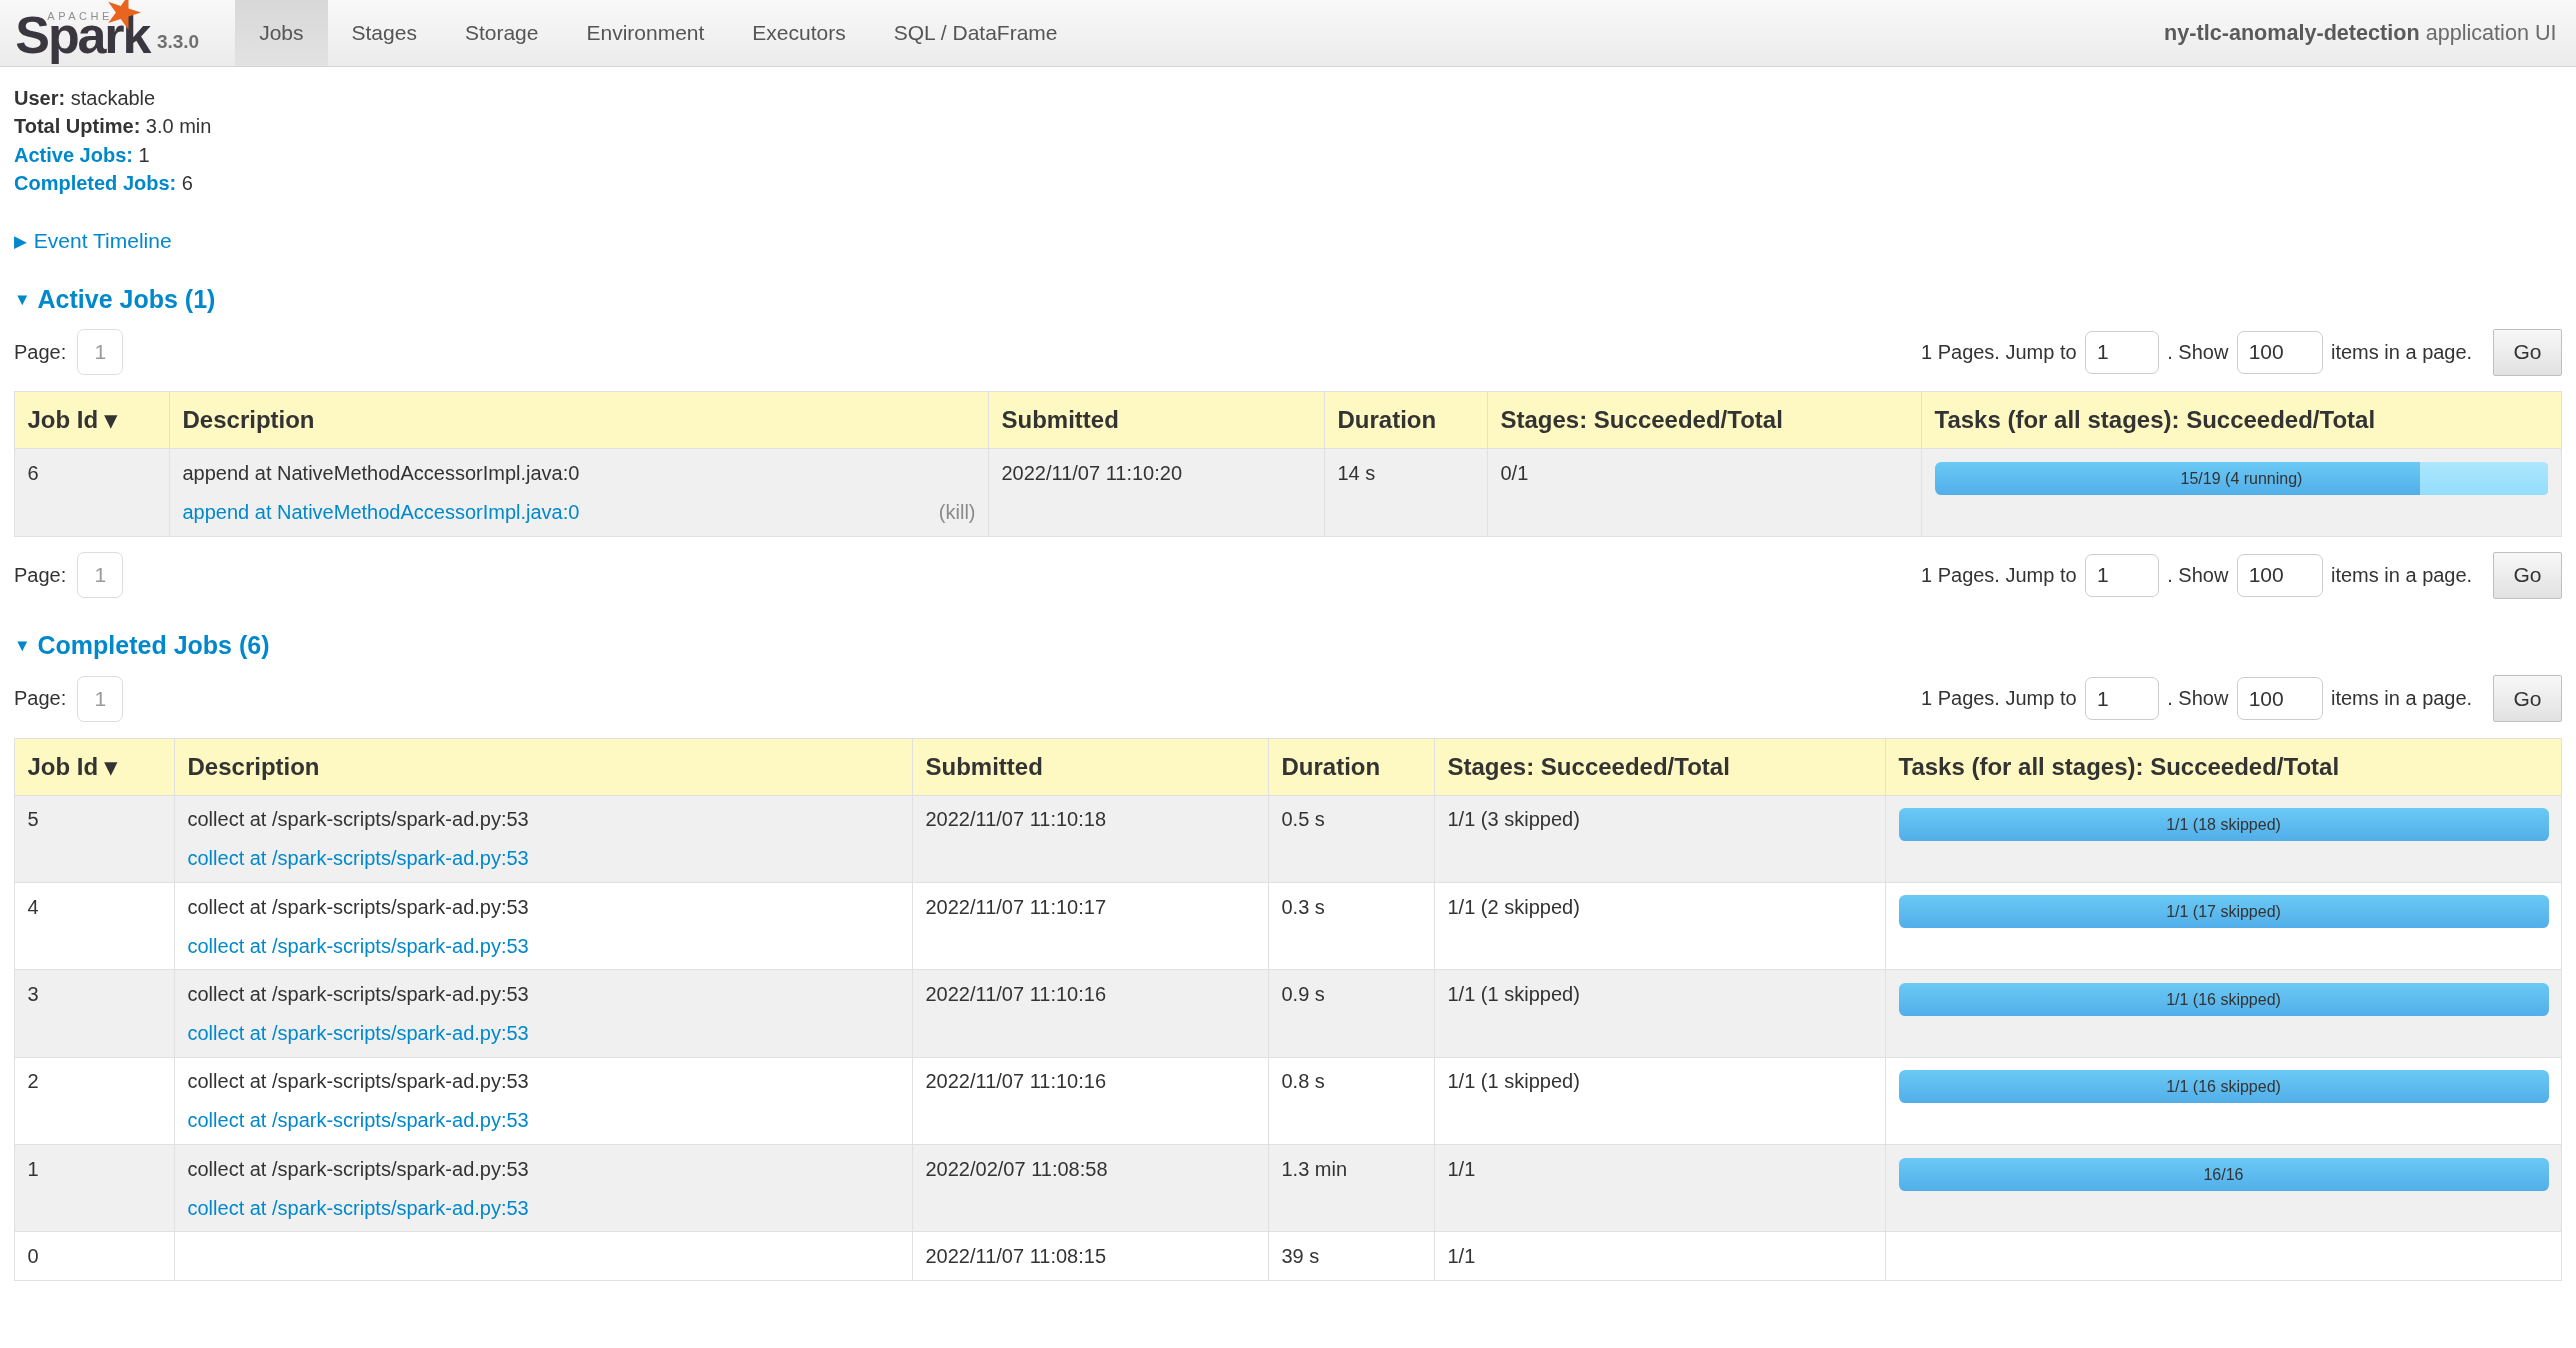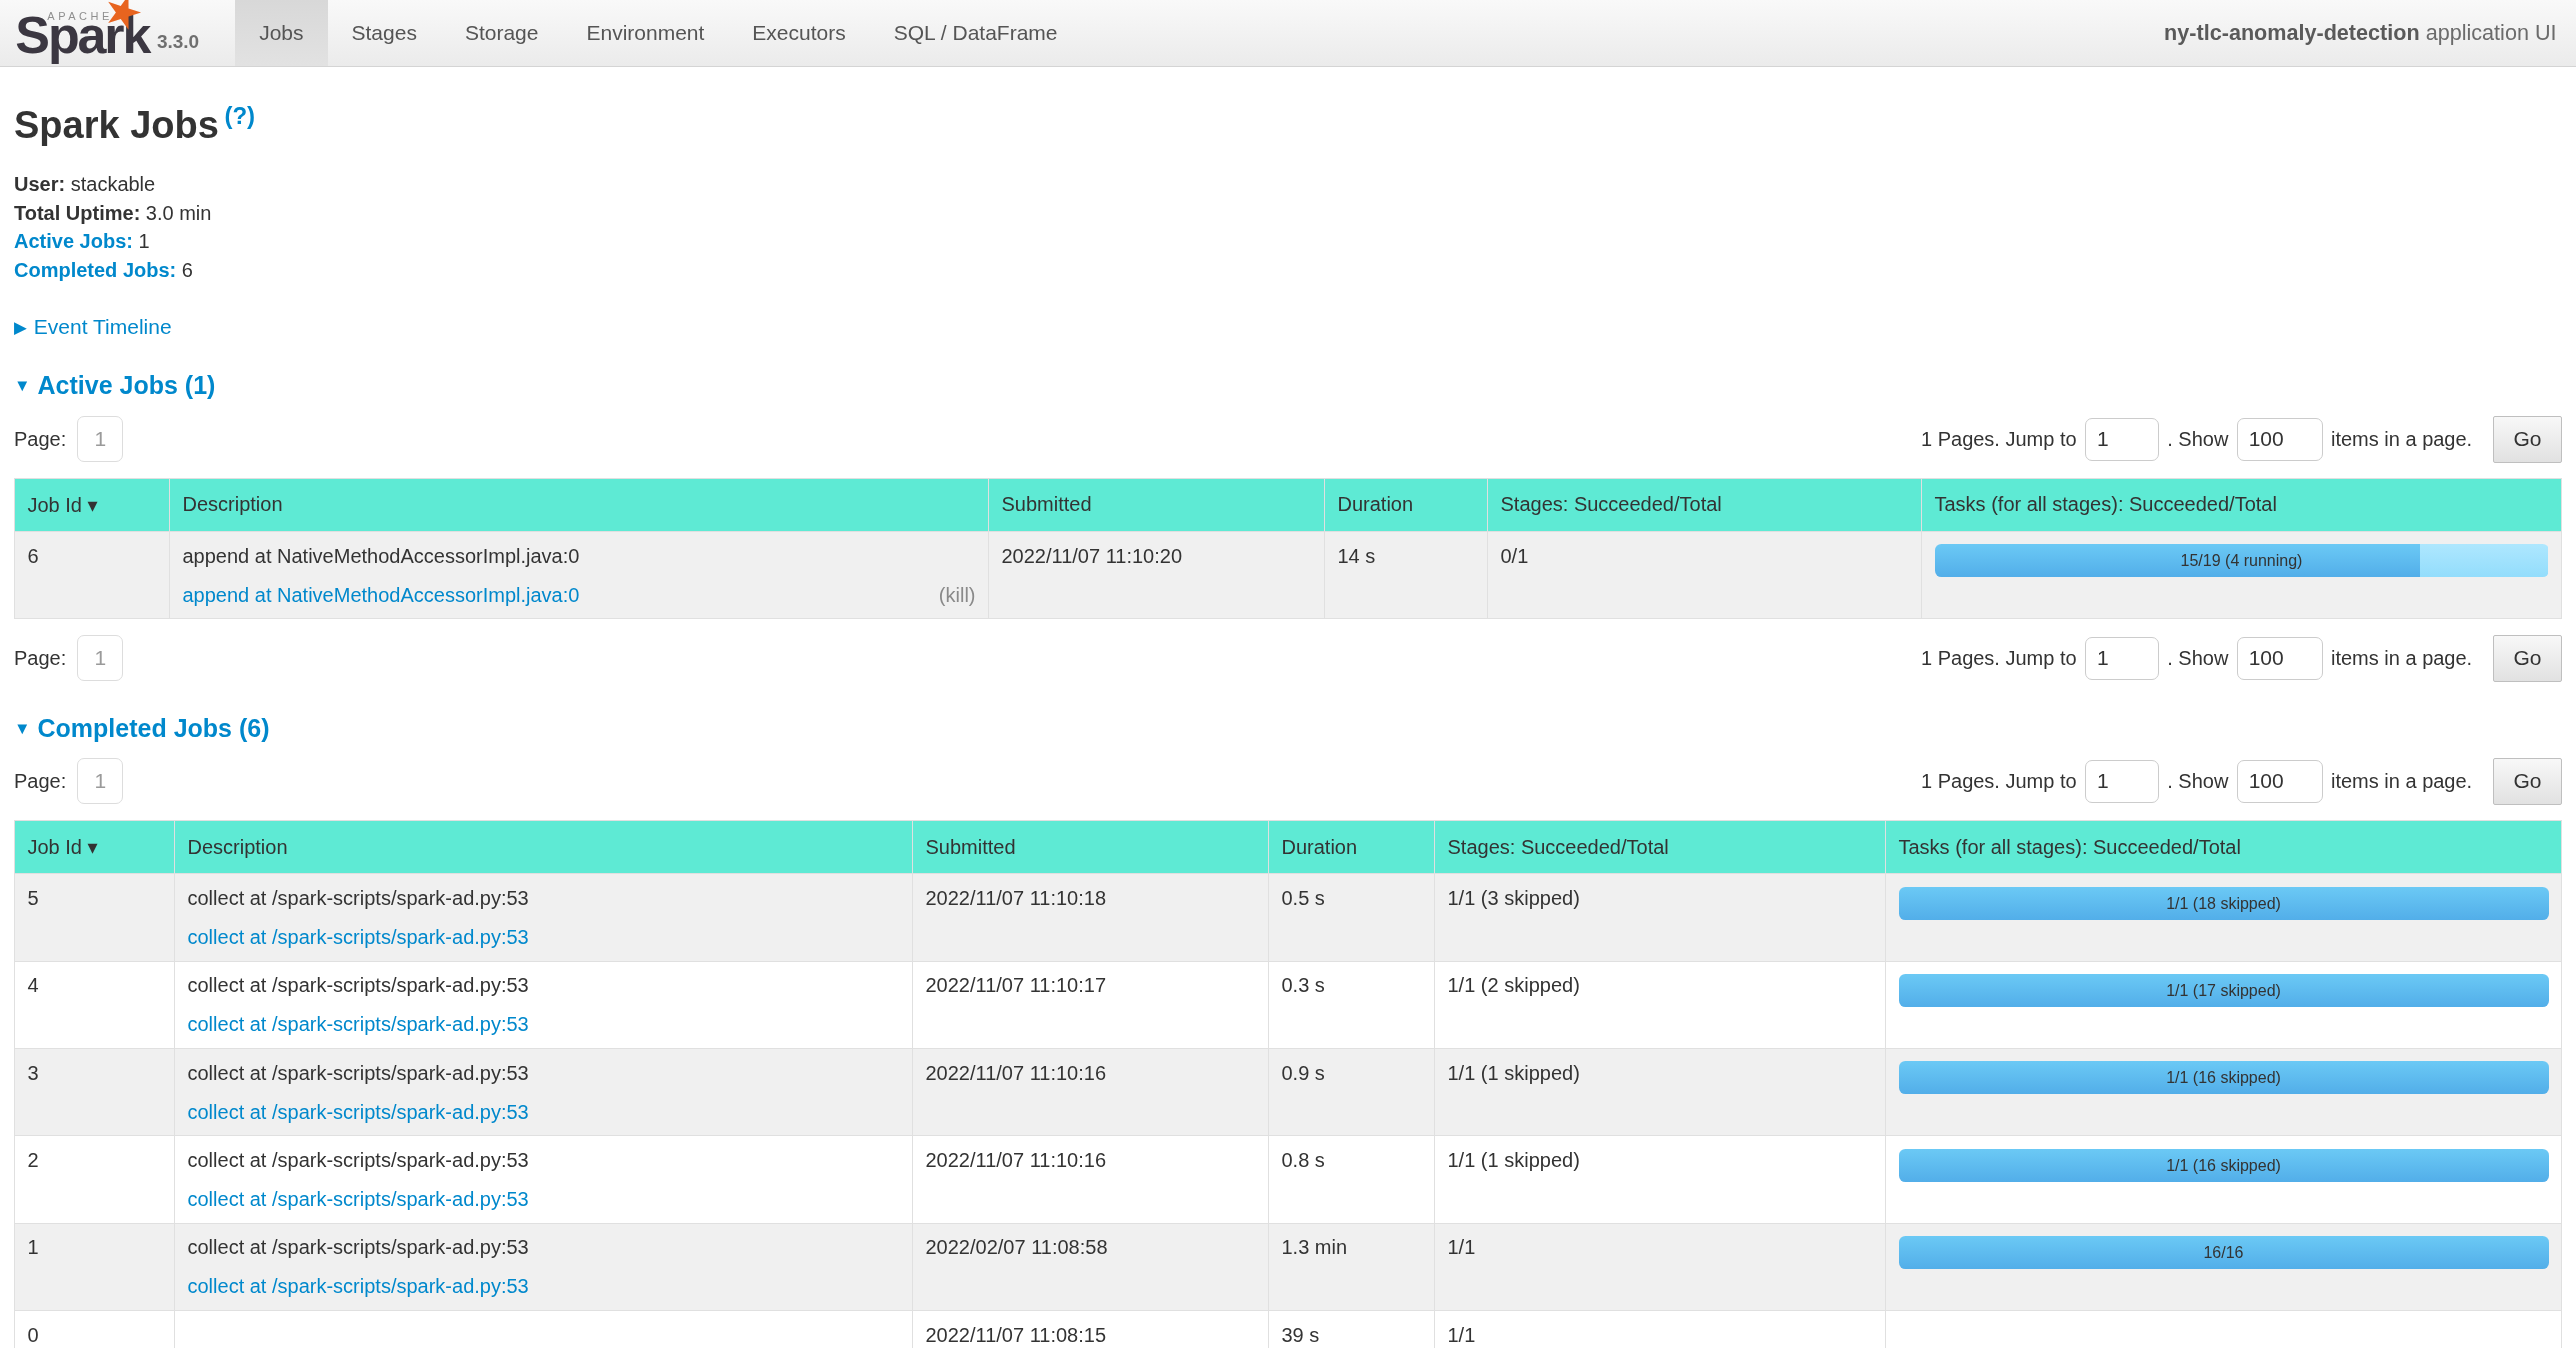--- a/index.html
+++ b/index.html
@@ -53,22 +53,22 @@
   .pg-text{margin:0 8.3px;white-space:nowrap;}
   .jump-input{width:74px;height:43px;border:1.4px solid #ccc;border-radius:7px;
     padding:0 11px;font-size:21px;color:#333;font-family:inherit;}
   .show-input{width:86px;height:43px;border:1.4px solid #ccc;border-radius:7px;
     padding:0 11px;font-size:21px;color:#333;font-family:inherit;}
   .go-btn{height:47px;padding:0 19.5px;margin-left:12.5px;border:1.4px solid #bfbfbf;border-radius:2px;
     background:linear-gradient(#f8f8f8,#e1e1e1);font-size:21px;color:#333;cursor:pointer;
     font-family:inherit;}
   
   table.jobs-table{width:100%;border-collapse:collapse;table-layout:fixed;margin:9.7px 0 7px 0;}
-  .jobs-table th{font-weight:normal;text-align:left;padding:14px 12.5px;border:1.4px solid var(--border);
-    background:#5eead4;font-size:20px;cursor:pointer;}
+  .jobs-table th{font-weight:bold;text-align:left;padding:14px 12.5px;border:1.4px solid var(--border);
+    background:#fef9c3;font-size:24px;cursor:pointer;}
   .jobs-table td{padding:9.7px 12.5px;border:1.4px solid var(--border);vertical-align:top;
     font-size:20px;line-height:28px;}
   .jobs-table tr.striped{background:var(--stripe);}
   .desc-main{color:#333;margin-bottom:11px;}
   .desc-line2{display:flex;justify-content:space-between;align-items:baseline;}
   .desc-link{color:var(--accent);text-decoration:none;cursor:pointer;}
   .kill-link{color:#8a8a8a;cursor:pointer;margin-left:14px;}
   .progress{position:relative;height:33px;border-radius:6.3px;overflow:hidden;display:flex;
     margin-top:2.8px;background:transparent;}
   .bar-done{background:linear-gradient(var(--done-top),var(--done-bot));height:100%;}
@@ -95,23 +95,20 @@
       <li class="nav-tab">Environment</li>
       <li class="nav-tab">Executors</li>
       <li class="nav-tab">SQL / DataFrame</li>
     </ul>
   <div class="app-id">
     <span class="app-name">ny-tlc-anomaly-detection</span><span> application UI</span>
   </div>
 </div>
 
 <div class="content">
-  <h1 class="page-title">
-    <span>Spark Jobs</span><a class="title-help">(?)</a>
-  </h1>
 
   <ul class="summary">
       <li><strong>User:</strong> stackable</li>
       <li><strong>Total Uptime:</strong> 3.0 min</li>
       <li><strong class="link-label">Active Jobs:</strong> 1</li>
       <li><strong class="link-label">Completed Jobs:</strong> 6</li>
     </ul>
 
   <div class="event-timeline">
     <span class="et-arrow">▶</span><span>Event Timeline</span>

